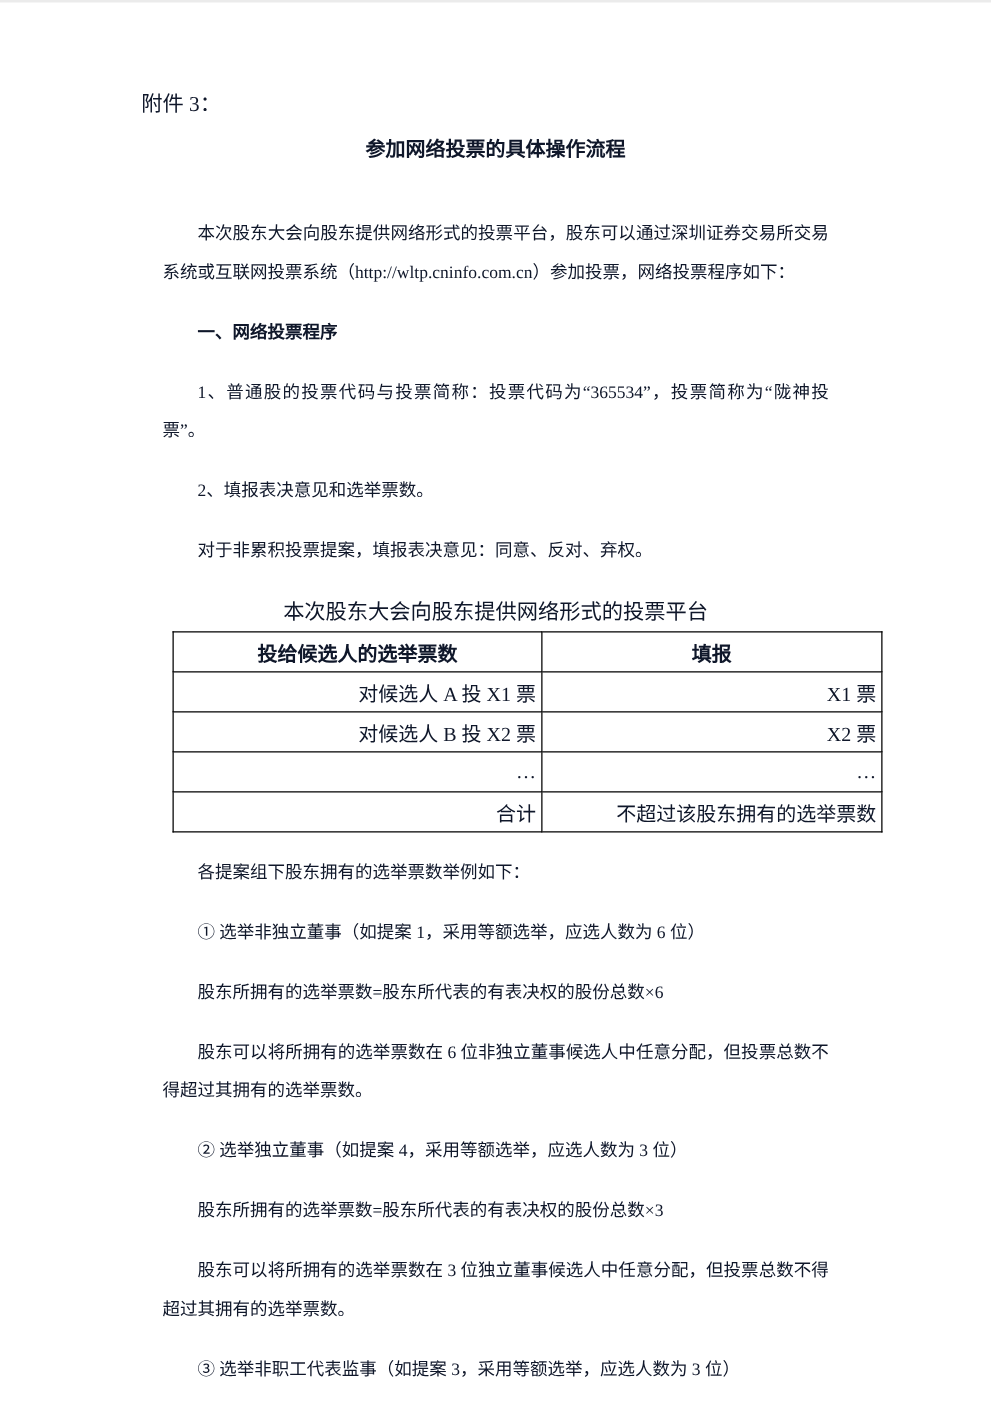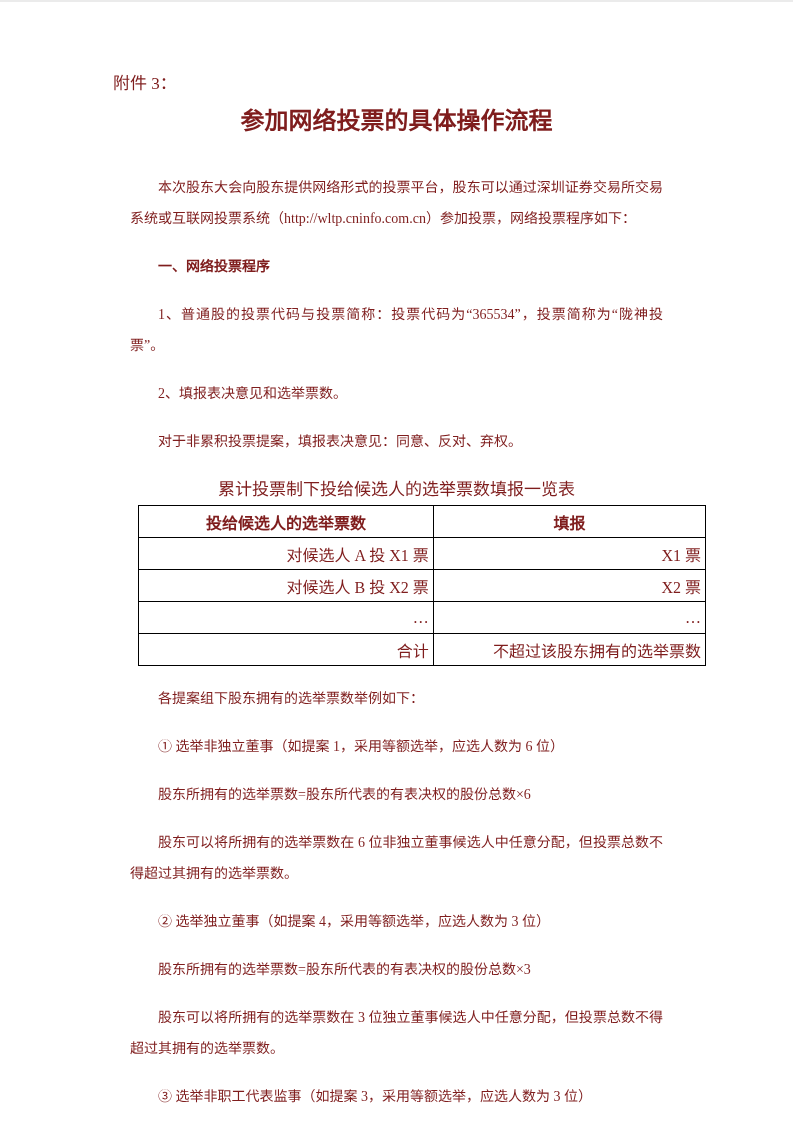--- a/index.html
+++ b/index.html
@@ -7,39 +7,39 @@
     padding: 0;
     background: #ffffff;
   }
   .page {
     position: relative;
     width: 793px;
     height: 1122px;
     background: #ffffff;
     overflow: hidden;
     font-family: "Liberation Serif", "DejaVu Serif", serif;
-    color: #7f1d1d;
+    color: #0f172a;
     box-sizing: border-box;
   }
   .scan-edge {
     position: absolute;
     top: 0; left: 0; right: 0;
     height: 2px;
     background: #ebebeb;
   }
   .content {
     padding: 68px 113px 0 113px;
   }
   .attach-line {
     font-size: 17px;
     line-height: 31px;
     margin: 0;
   }
   .doc-title {
-    font-size: 24px;
+    font-size: 16px;
     font-weight: 700;
     text-align: center;
     line-height: 36px;
     margin: 4px 0 33px 0;
   }
   .para {
     font-size: 14px;
     line-height: 31px;
     margin: 17px;
     text-align: justify;
@@ -89,21 +89,21 @@
 
     <p class="para indent bold">一、网络投票程序</p>
 
     <p class="para indent">1、普通股的投票代码与投票简称：投票代码为“365534”，投票简称为“陇神投票”。</p>
 
     <p class="para indent">2、填报表决意见和选举票数。</p>
 
     <p class="para indent">对于非累积投票提案，填报表决意见：同意、反对、弃权。</p>
 
 
-    <p class="table-caption">累计投票制下投给候选人的选举票数填报一览表</p>
+    <p class="table-caption">本次股东大会向股东提供网络形式的投票平台</p>
 
     <table class="vote-table">
       <colgroup>
           <col class="c1">
           <col class="c2">
         </colgroup>
       <thead>
         <tr>
           <th>投给候选人的选举票数</th>
           <th>填报</th>

